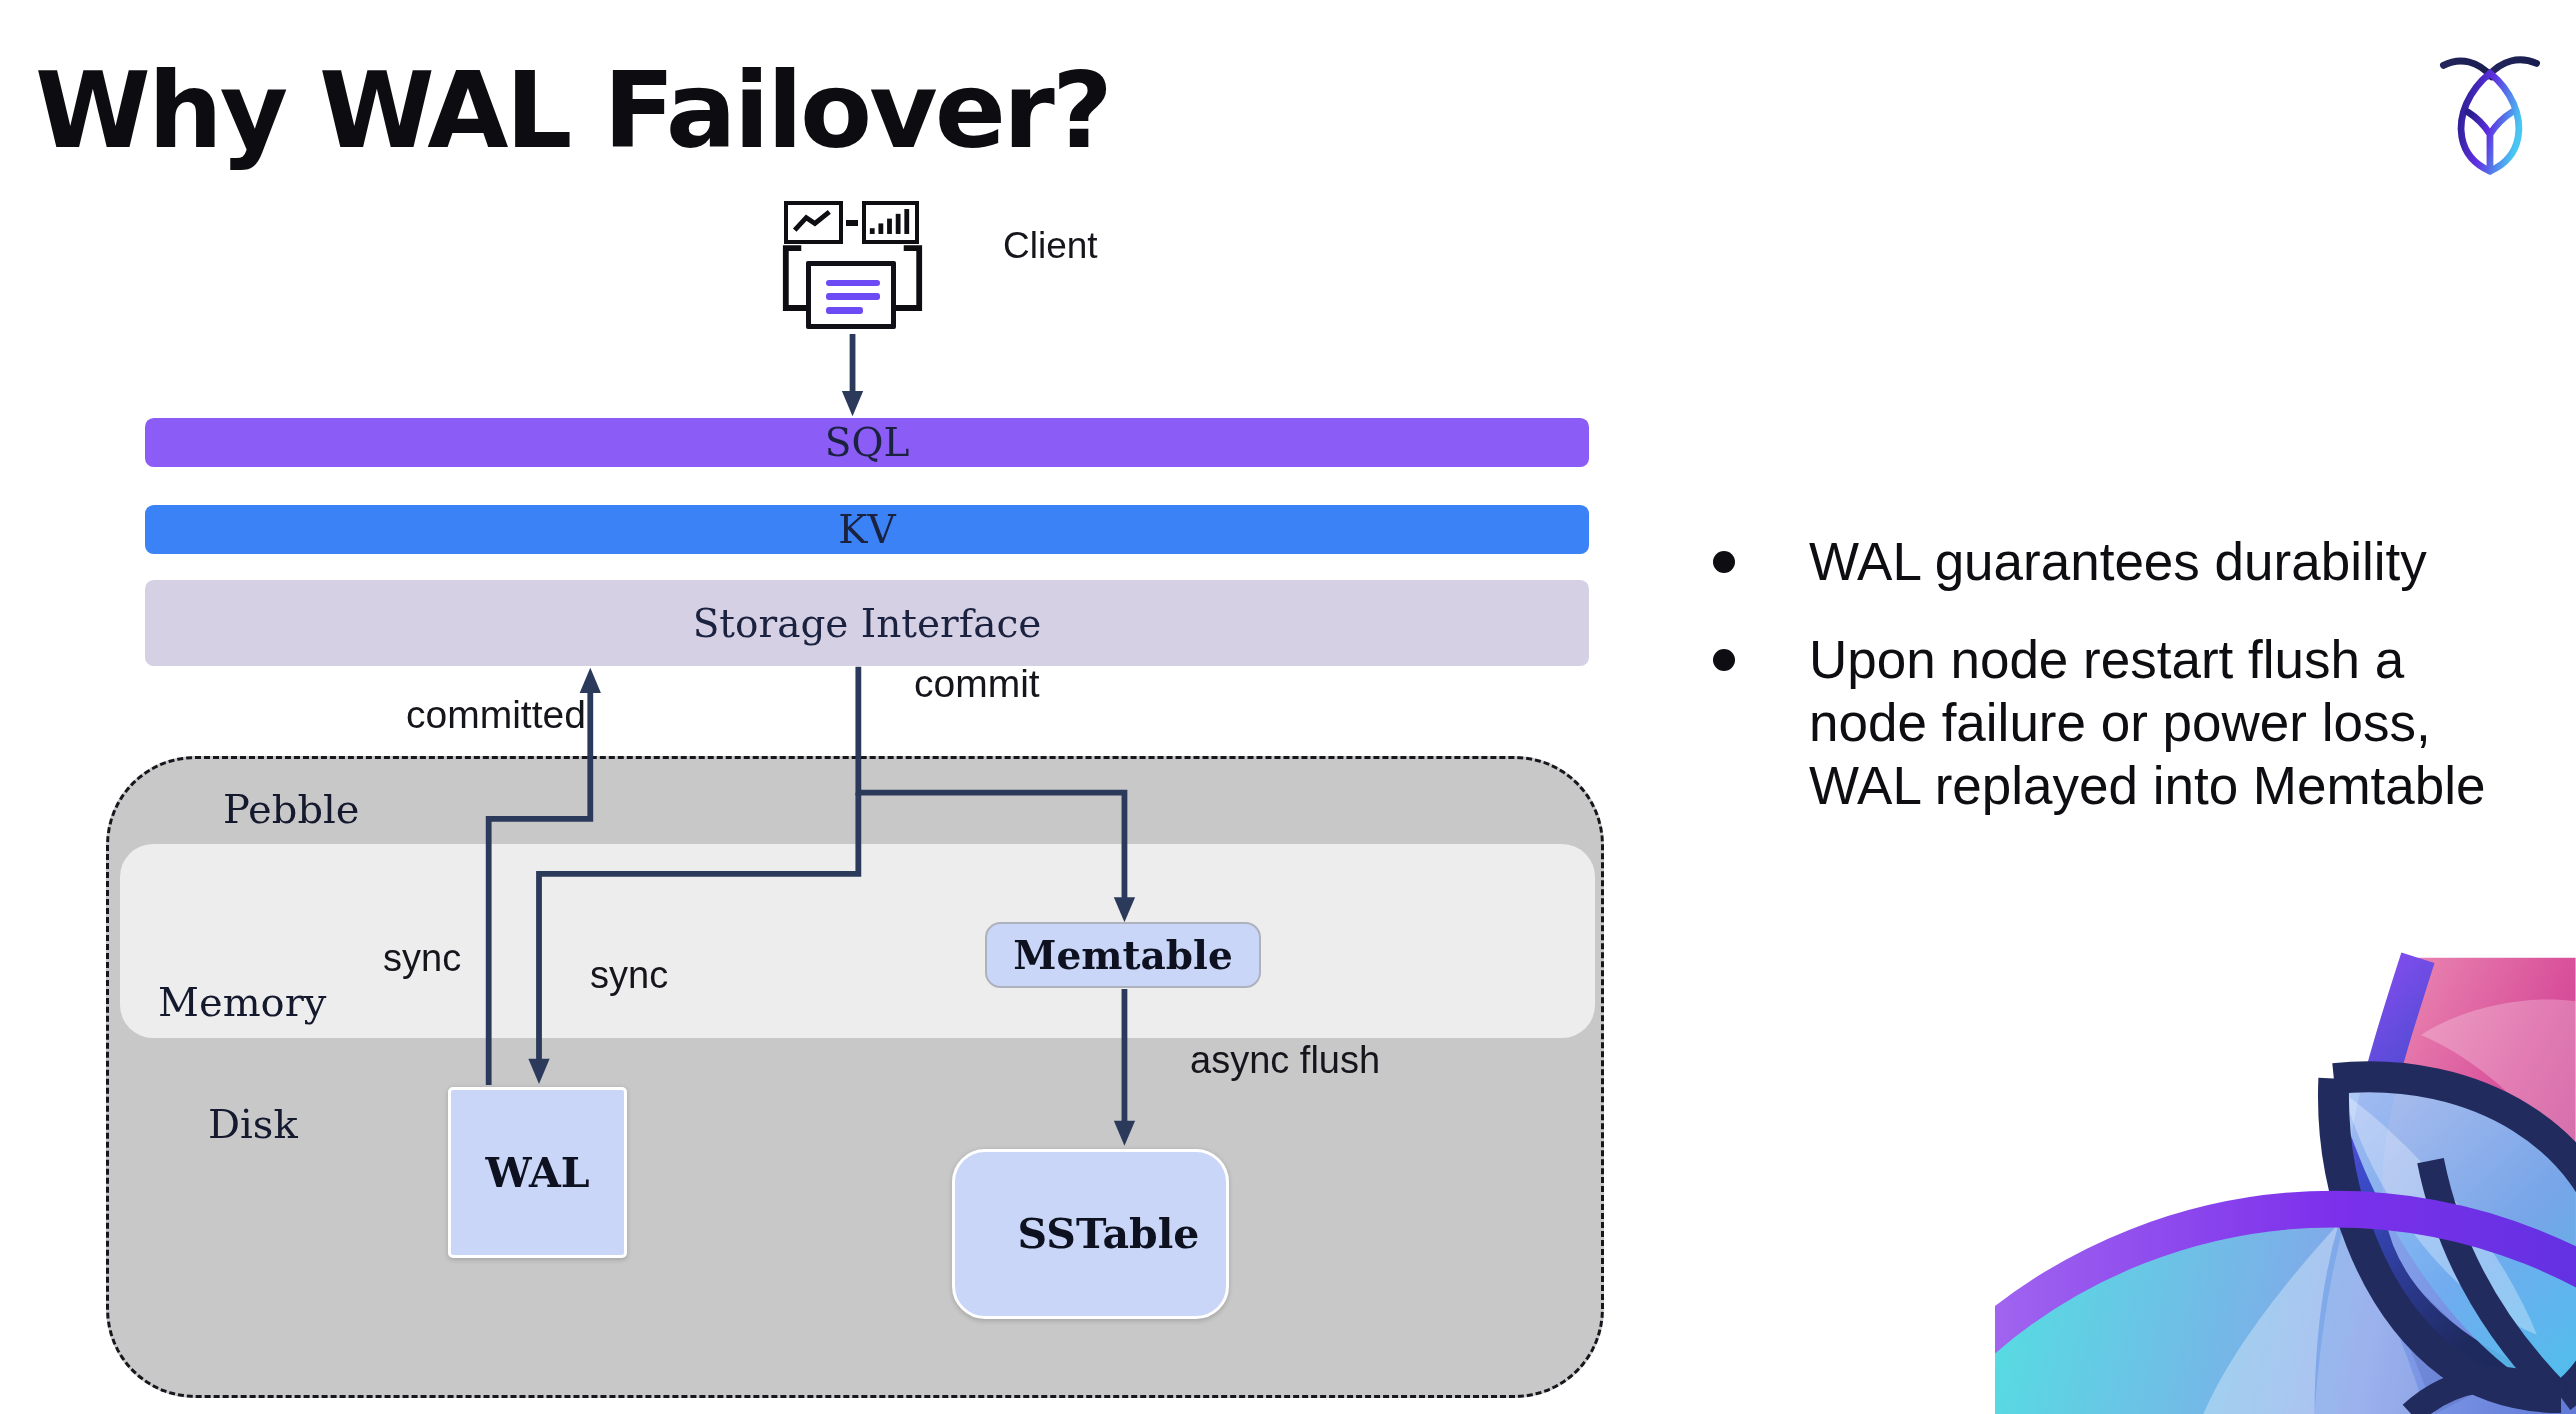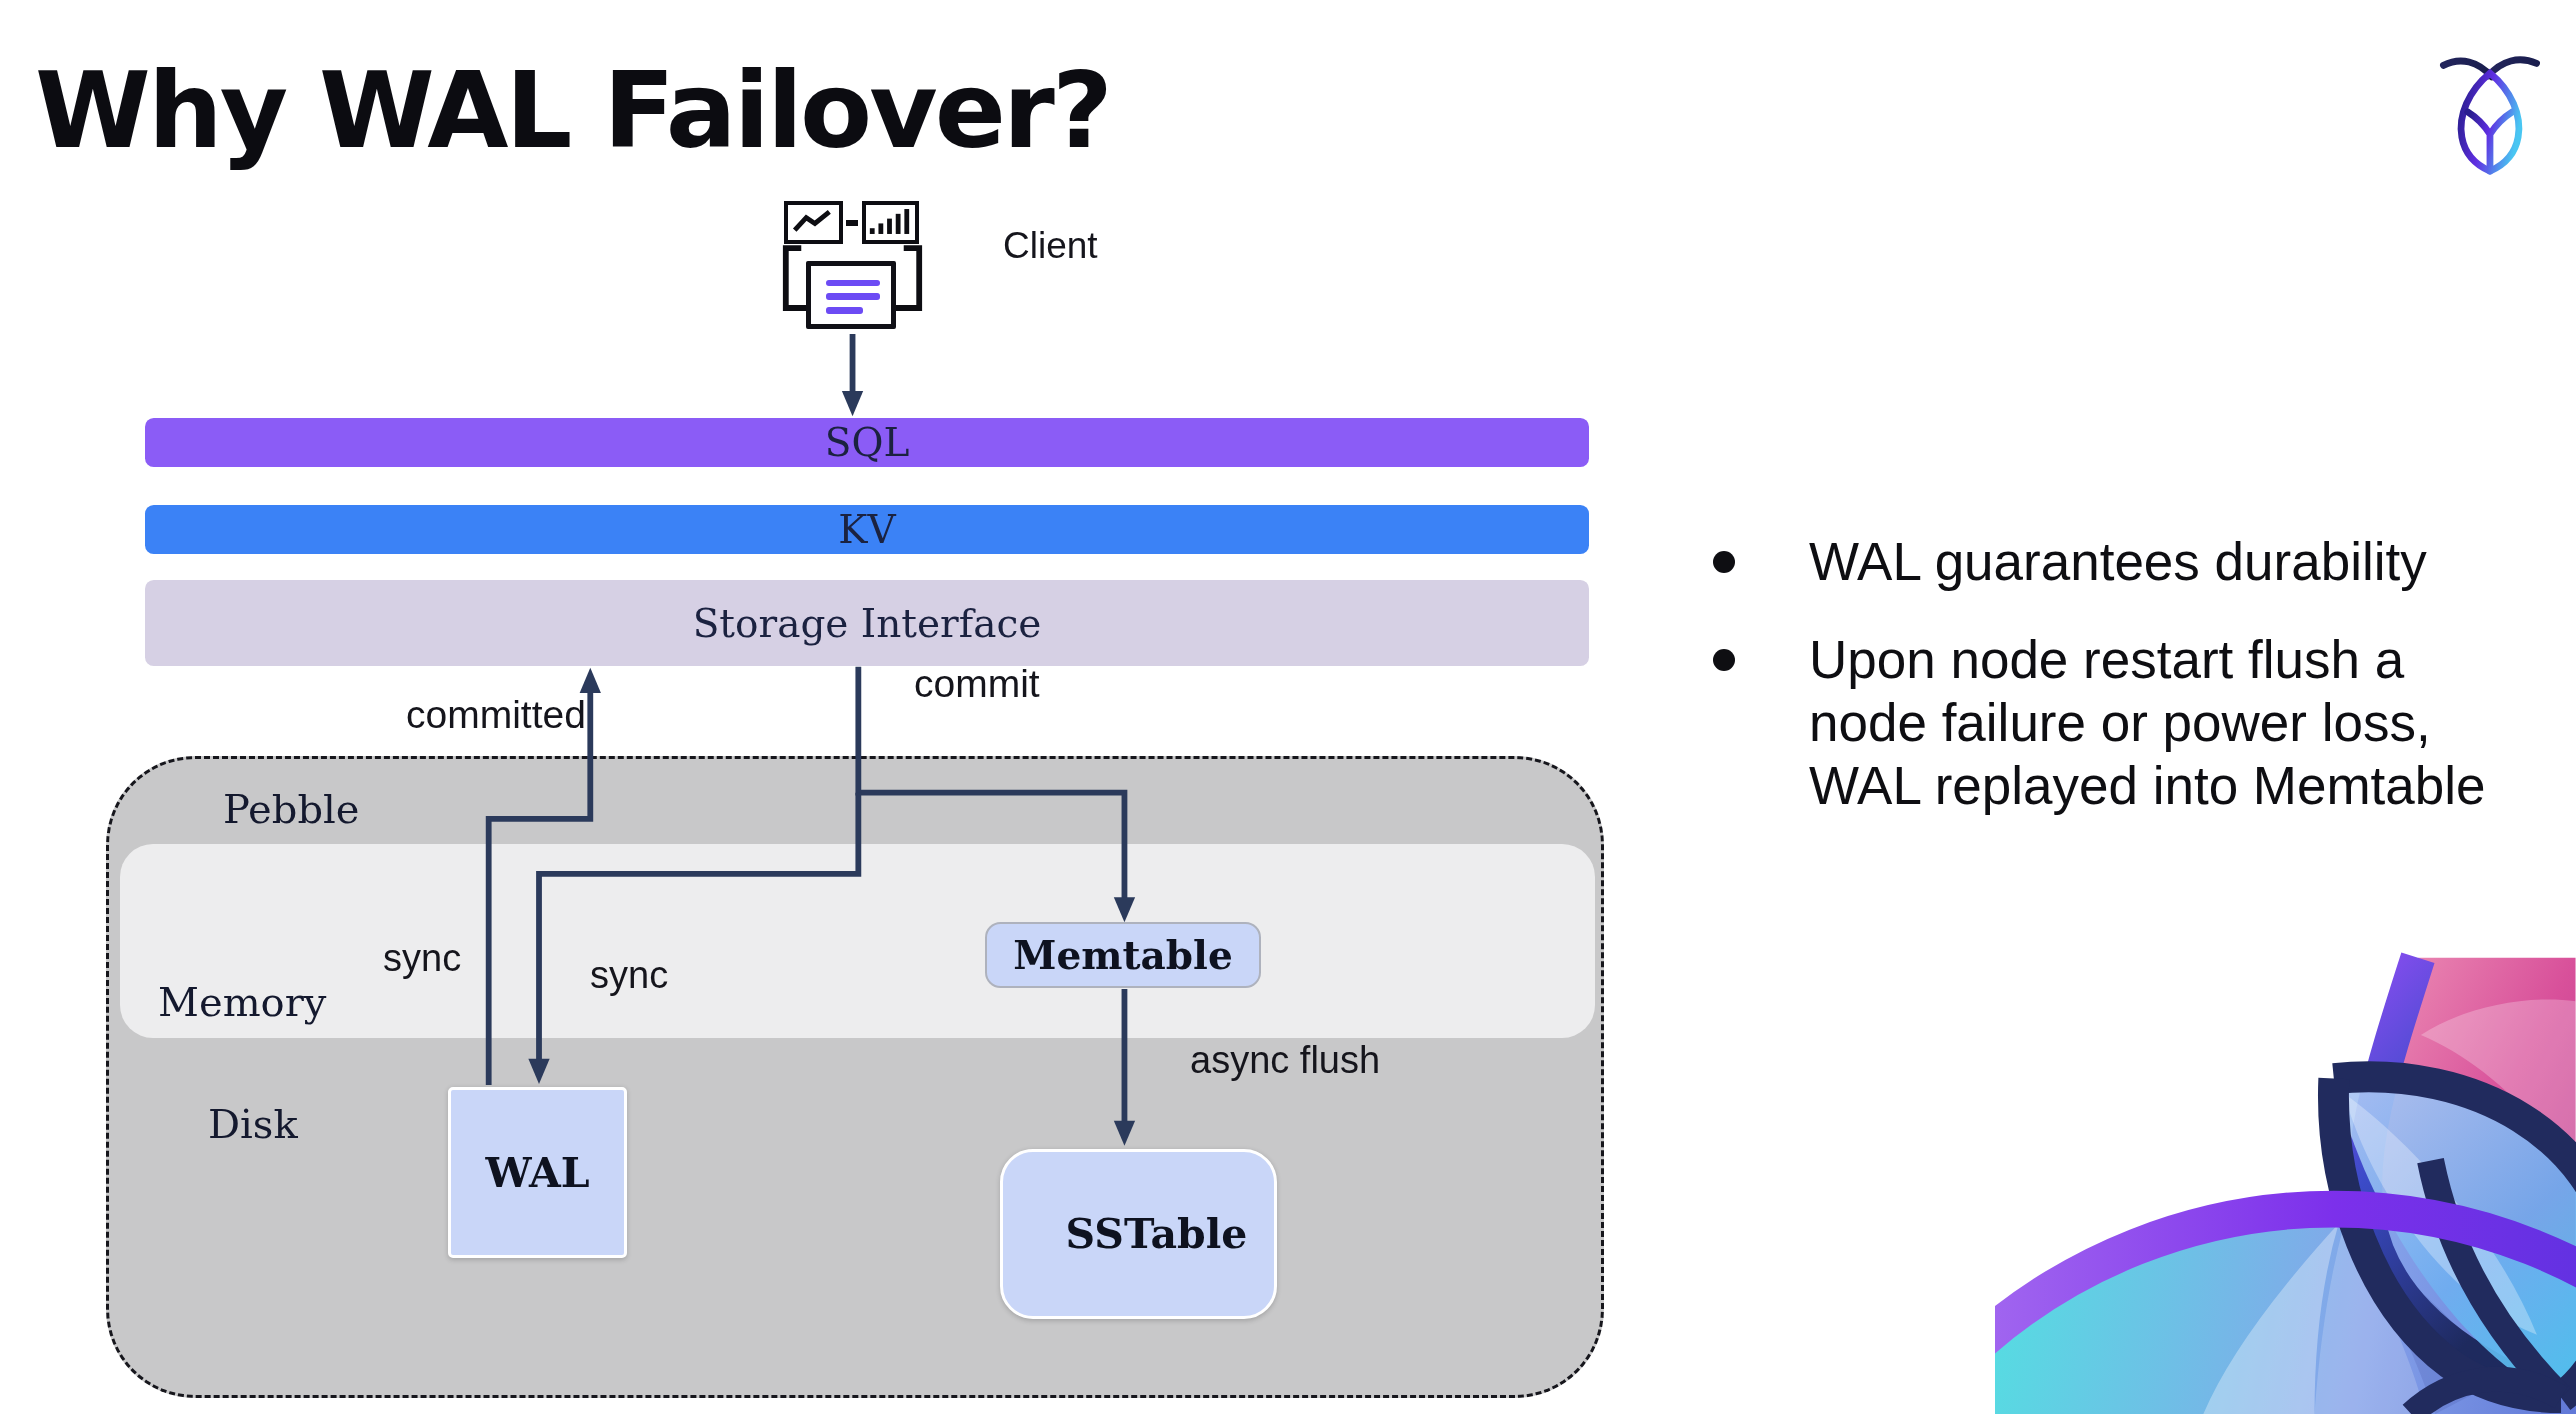--- a/index.html
+++ b/index.html
@@ -52,21 +52,21 @@
   .lbl-client{left:1003px;top:225px;font-size:37px;color:#15151c;}
 
   
   .node{
     background:#C9D6F8;display:flex;align-items:center;justify-content:center;
     font-family:"DejaVu Serif",serif;font-weight:bold;color:#0e1220;
     box-sizing:border-box;
   }
   .node.wal{left:448px;top:1087px;width:179px;height:171px;border:3.9px solid #ffffff;border-radius:5px;font-size:41px;box-shadow:0 1.9px 5.8px rgba(0,0,0,.18);}
   .node.memtable{left:985px;top:922px;width:276px;height:66px;border:2.9px solid #AEB2BD;border-radius:15.5px;font-size:39px;}
-  .node.sstable{left:1000px;top:1149px;width:277px;height:170px;border:3.9px solid #ffffff;border-radius:33px;font-size:41px;box-shadow:0 1.9px 5.8px rgba(0,0,0,.18);padding-left:36px;}
+  .node.sstable{left:952px;top:1149px;width:277px;height:170px;border:3.9px solid #ffffff;border-radius:33px;font-size:41px;box-shadow:0 1.9px 5.8px rgba(0,0,0,.18);padding-left:36px;}
 
   
   .monitor{box-sizing:border-box;border:4.8px solid #0d0d12;background:#fff;}
   .m1{left:784px;top:201px;width:59px;height:43px;}
   .m2{left:862px;top:201px;width:57px;height:43px;}
   .mdash{left:846px;top:220px;width:11.6px;height:5.8px;background:#0d0d12;}
   .doc{
     left:806px;top:261px;width:90px;height:68px;background:#fff;
     border:5.8px solid #101016;box-sizing:border-box;border-radius:1.9px;
   }

